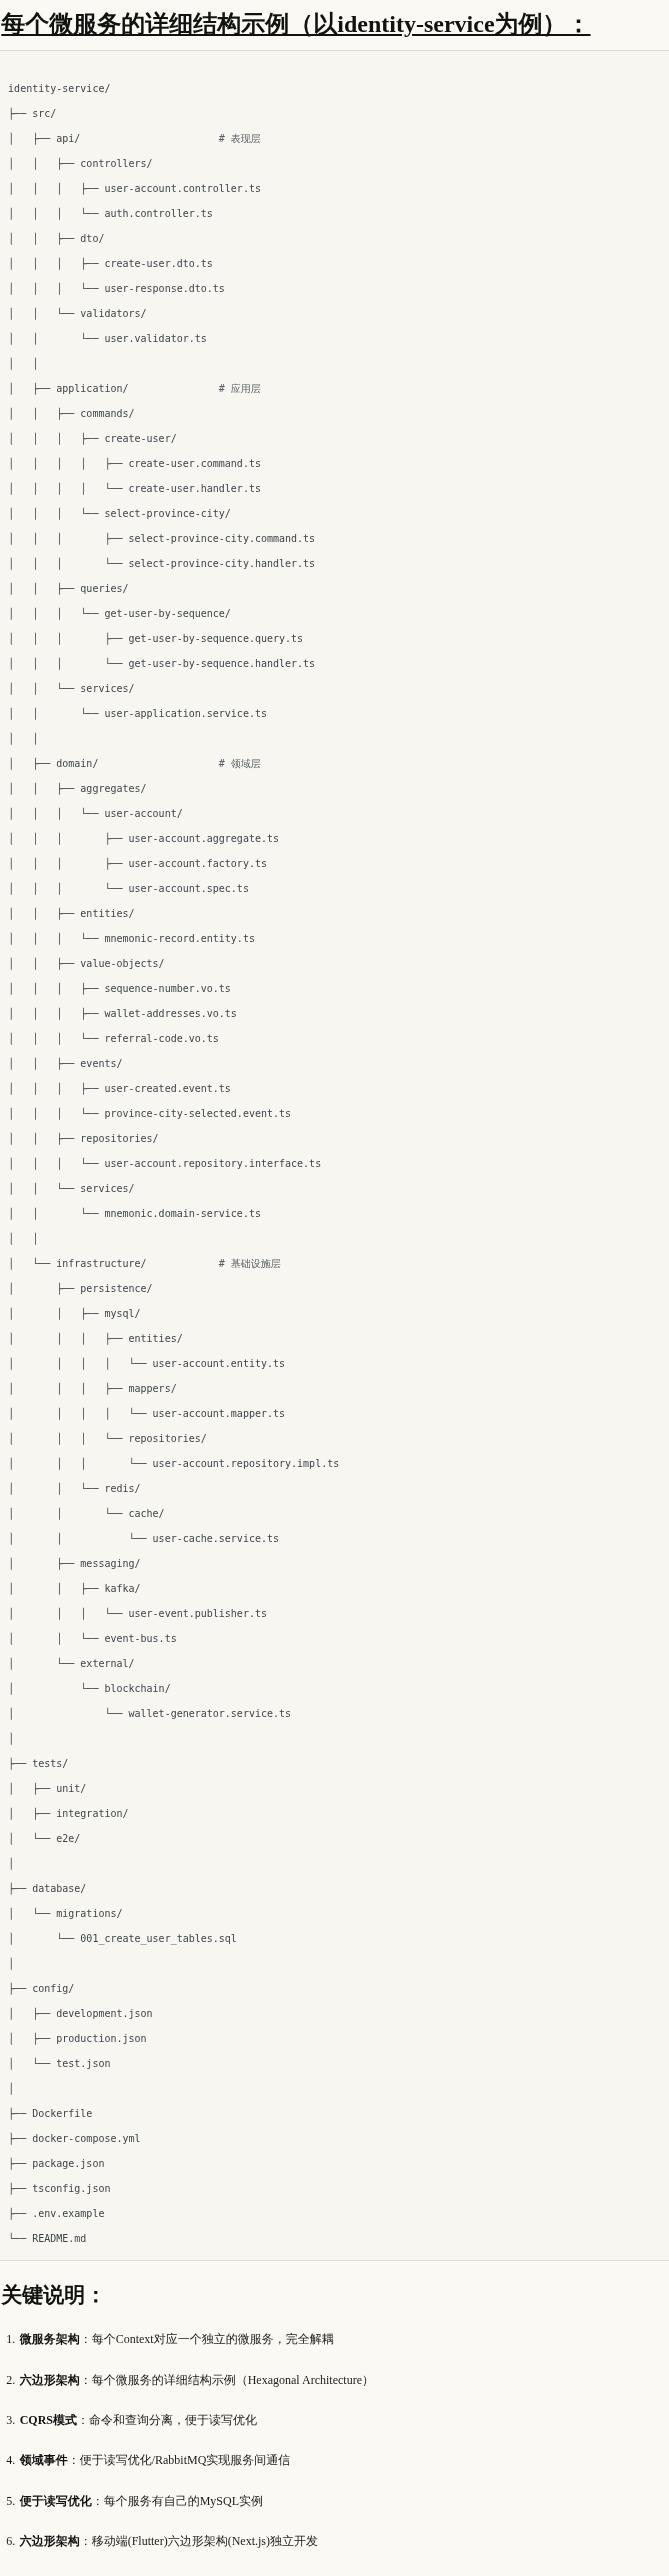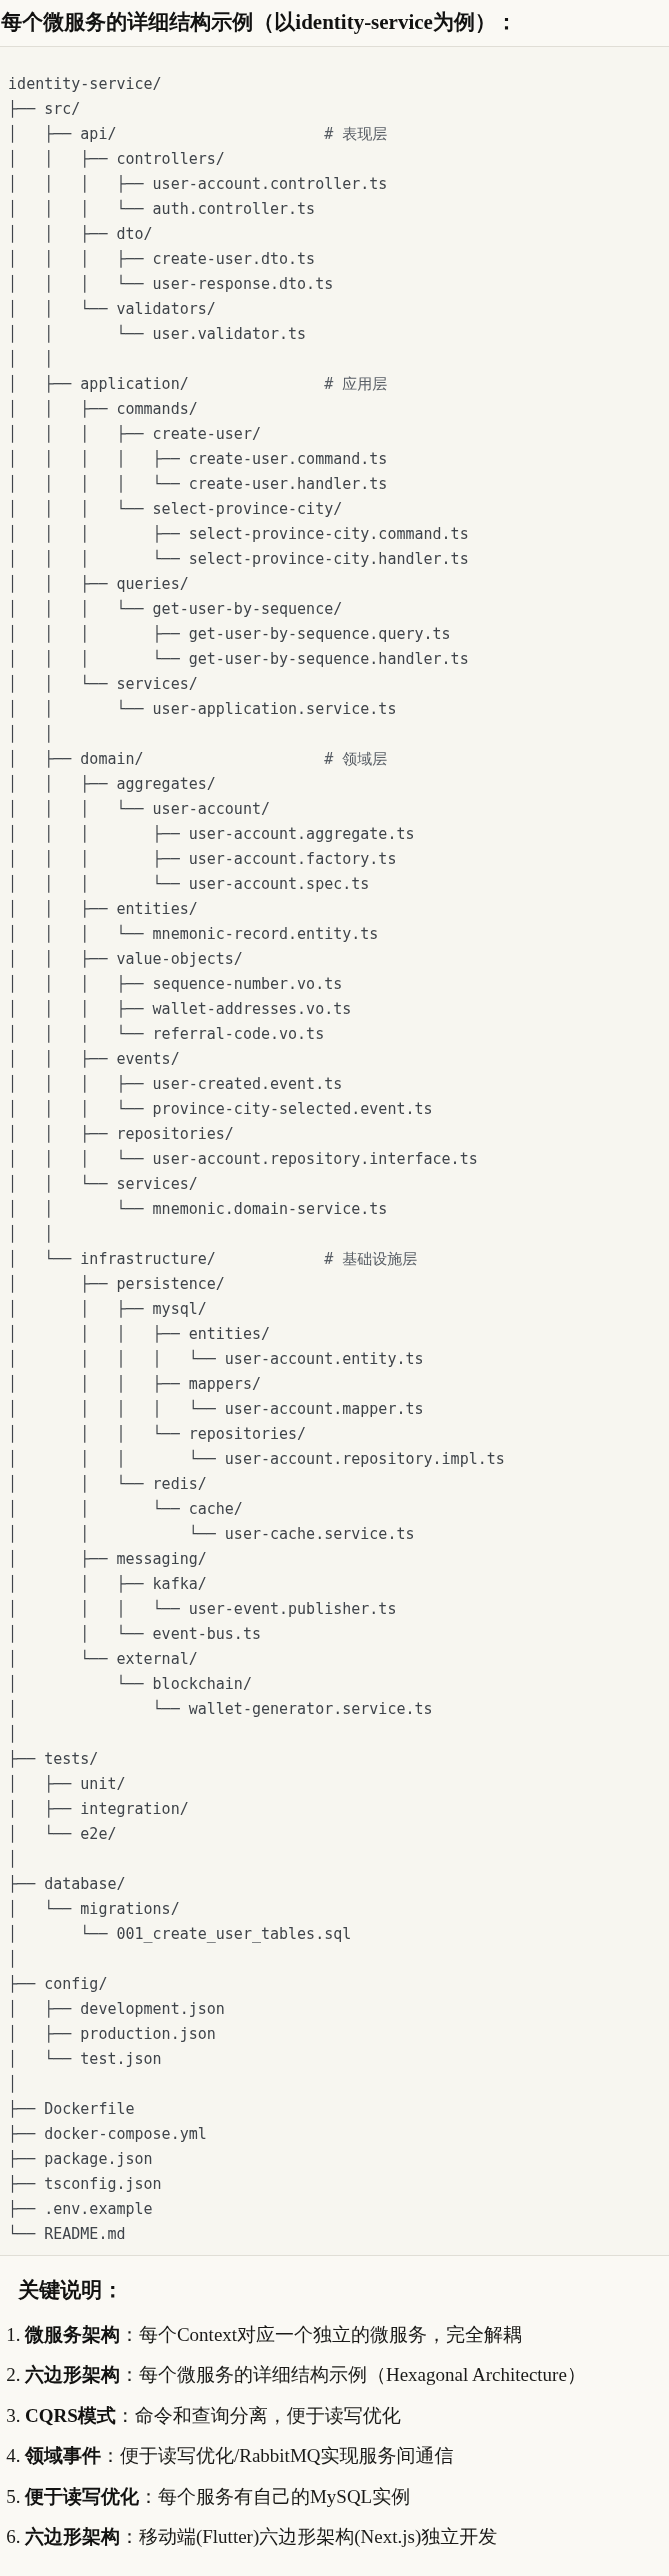--- a/index.html
+++ b/index.html
@@ -12,55 +12,55 @@
     font-family: "Liberation Serif", serif;
     color: #1b1b19;
     -webkit-font-smoothing: antialiased;
   }
   .page {
     width: 669px;
     min-height: 2576px;
     box-sizing: border-box;
   }
   .title {
-    font-size: 21px;
+    font-size: 24px;
     font-weight: 700;
     line-height: 1.4;
     margin: 7.5px 0 8.8px 1.3px;
     color: #121211;
+    text-decoration: underline;
   }
   .code-block {
     margin: 0;
     background: #f7f6f0;
     border-top: 1.3px solid #e0ded6;
     border-bottom: 1.3px solid #e0ded6;
     padding: 25px 6.3px 8.8px 8.1px;
     font-family: "DejaVu Sans Mono", monospace;
-    font-size: 15px;
+    font-size: 10px;
     line-height: 25px;
     color: #3f444a;
     white-space: pre;
     overflow: hidden;
   }
   .code-line { height: 25px; white-space: pre; }
   .code-line .comment { color: #575d64; }
   .notes-heading {
     font-size: 21px;
     font-weight: 700;
     margin: 20px 0 17.5px 1.3px;
     color: #121211;
-    padding-left: 17px;
   }
   .notes-list {
     list-style: none;
     margin: 0;
     padding: 0;
   }
   .note-item {
-    font-size: 19px;
+    font-size: 12px;
     line-height: 26px;
     margin: 0 0 14.4px 6.3px;
     color: #1b1b19;
   }
   .note-item .num { margin-right: 4.4px; }
   .note-item strong { font-weight: 700; color: #121211; }
 </style>
 </head>
 <body>
 

